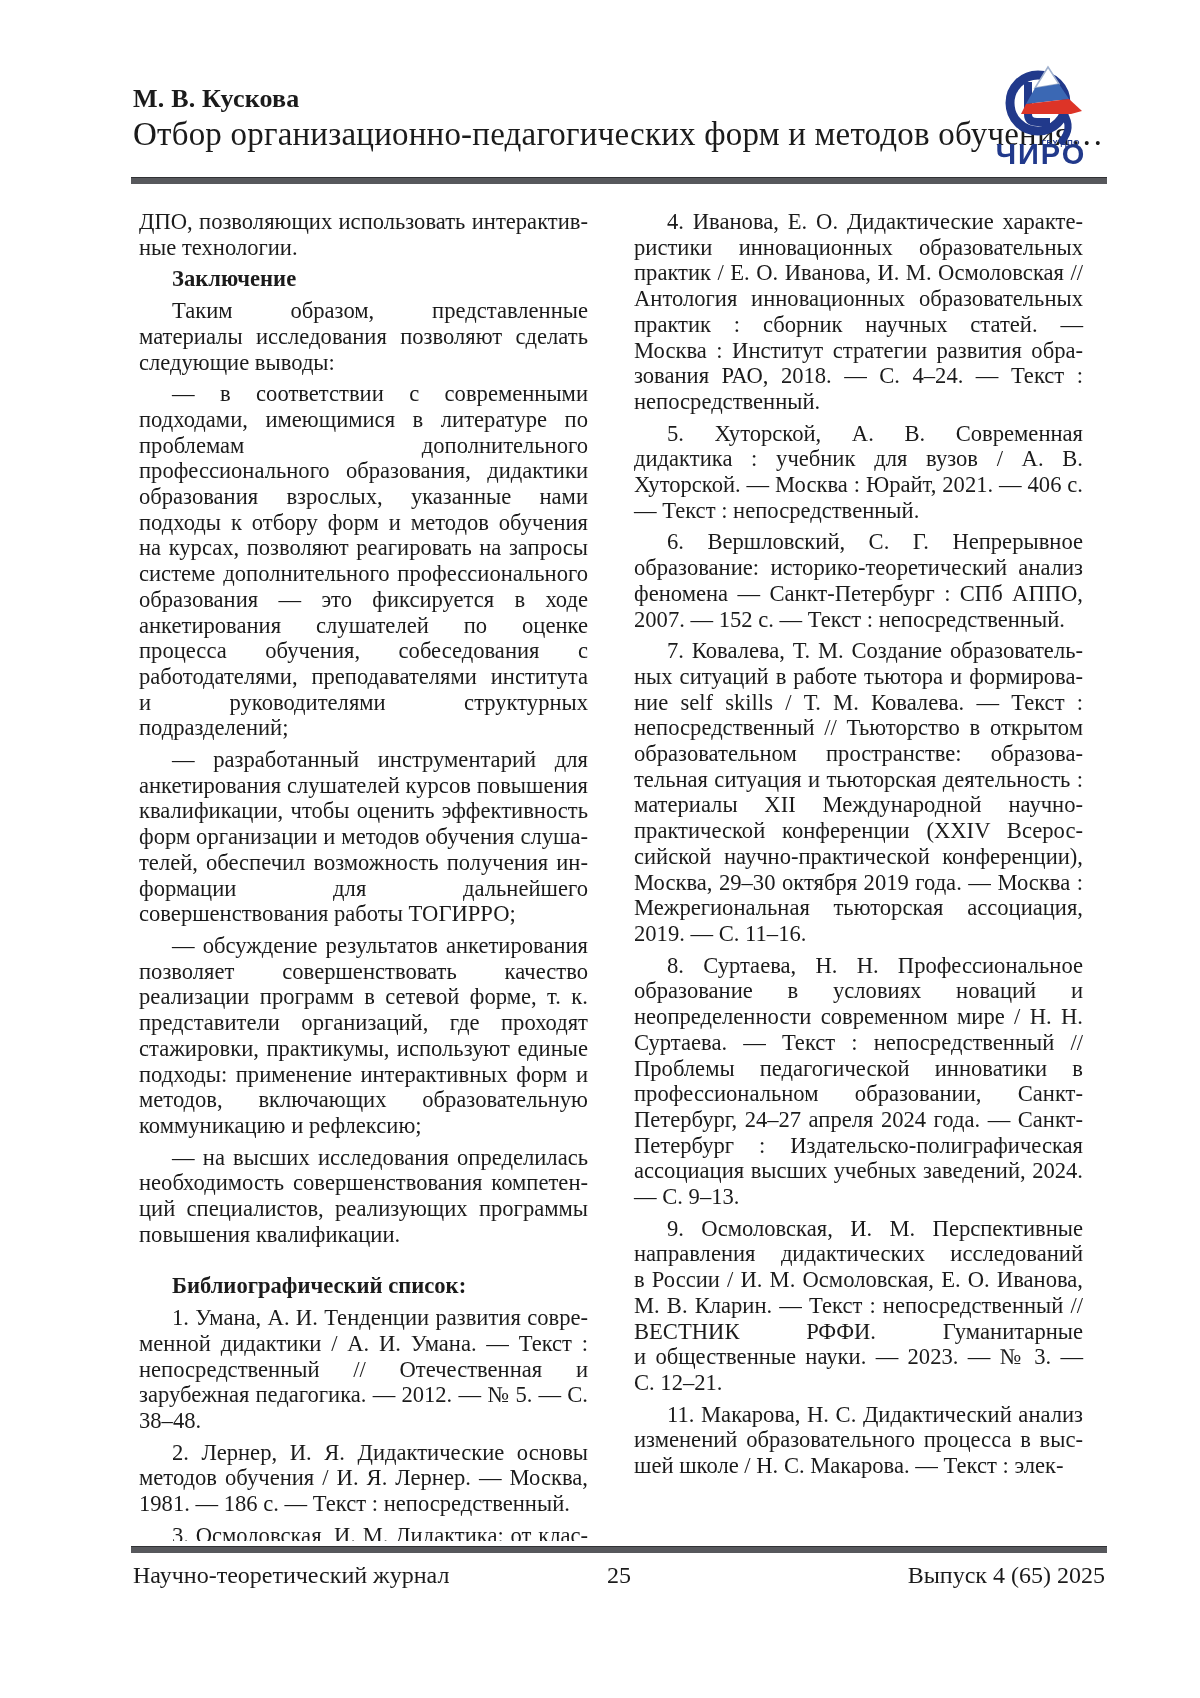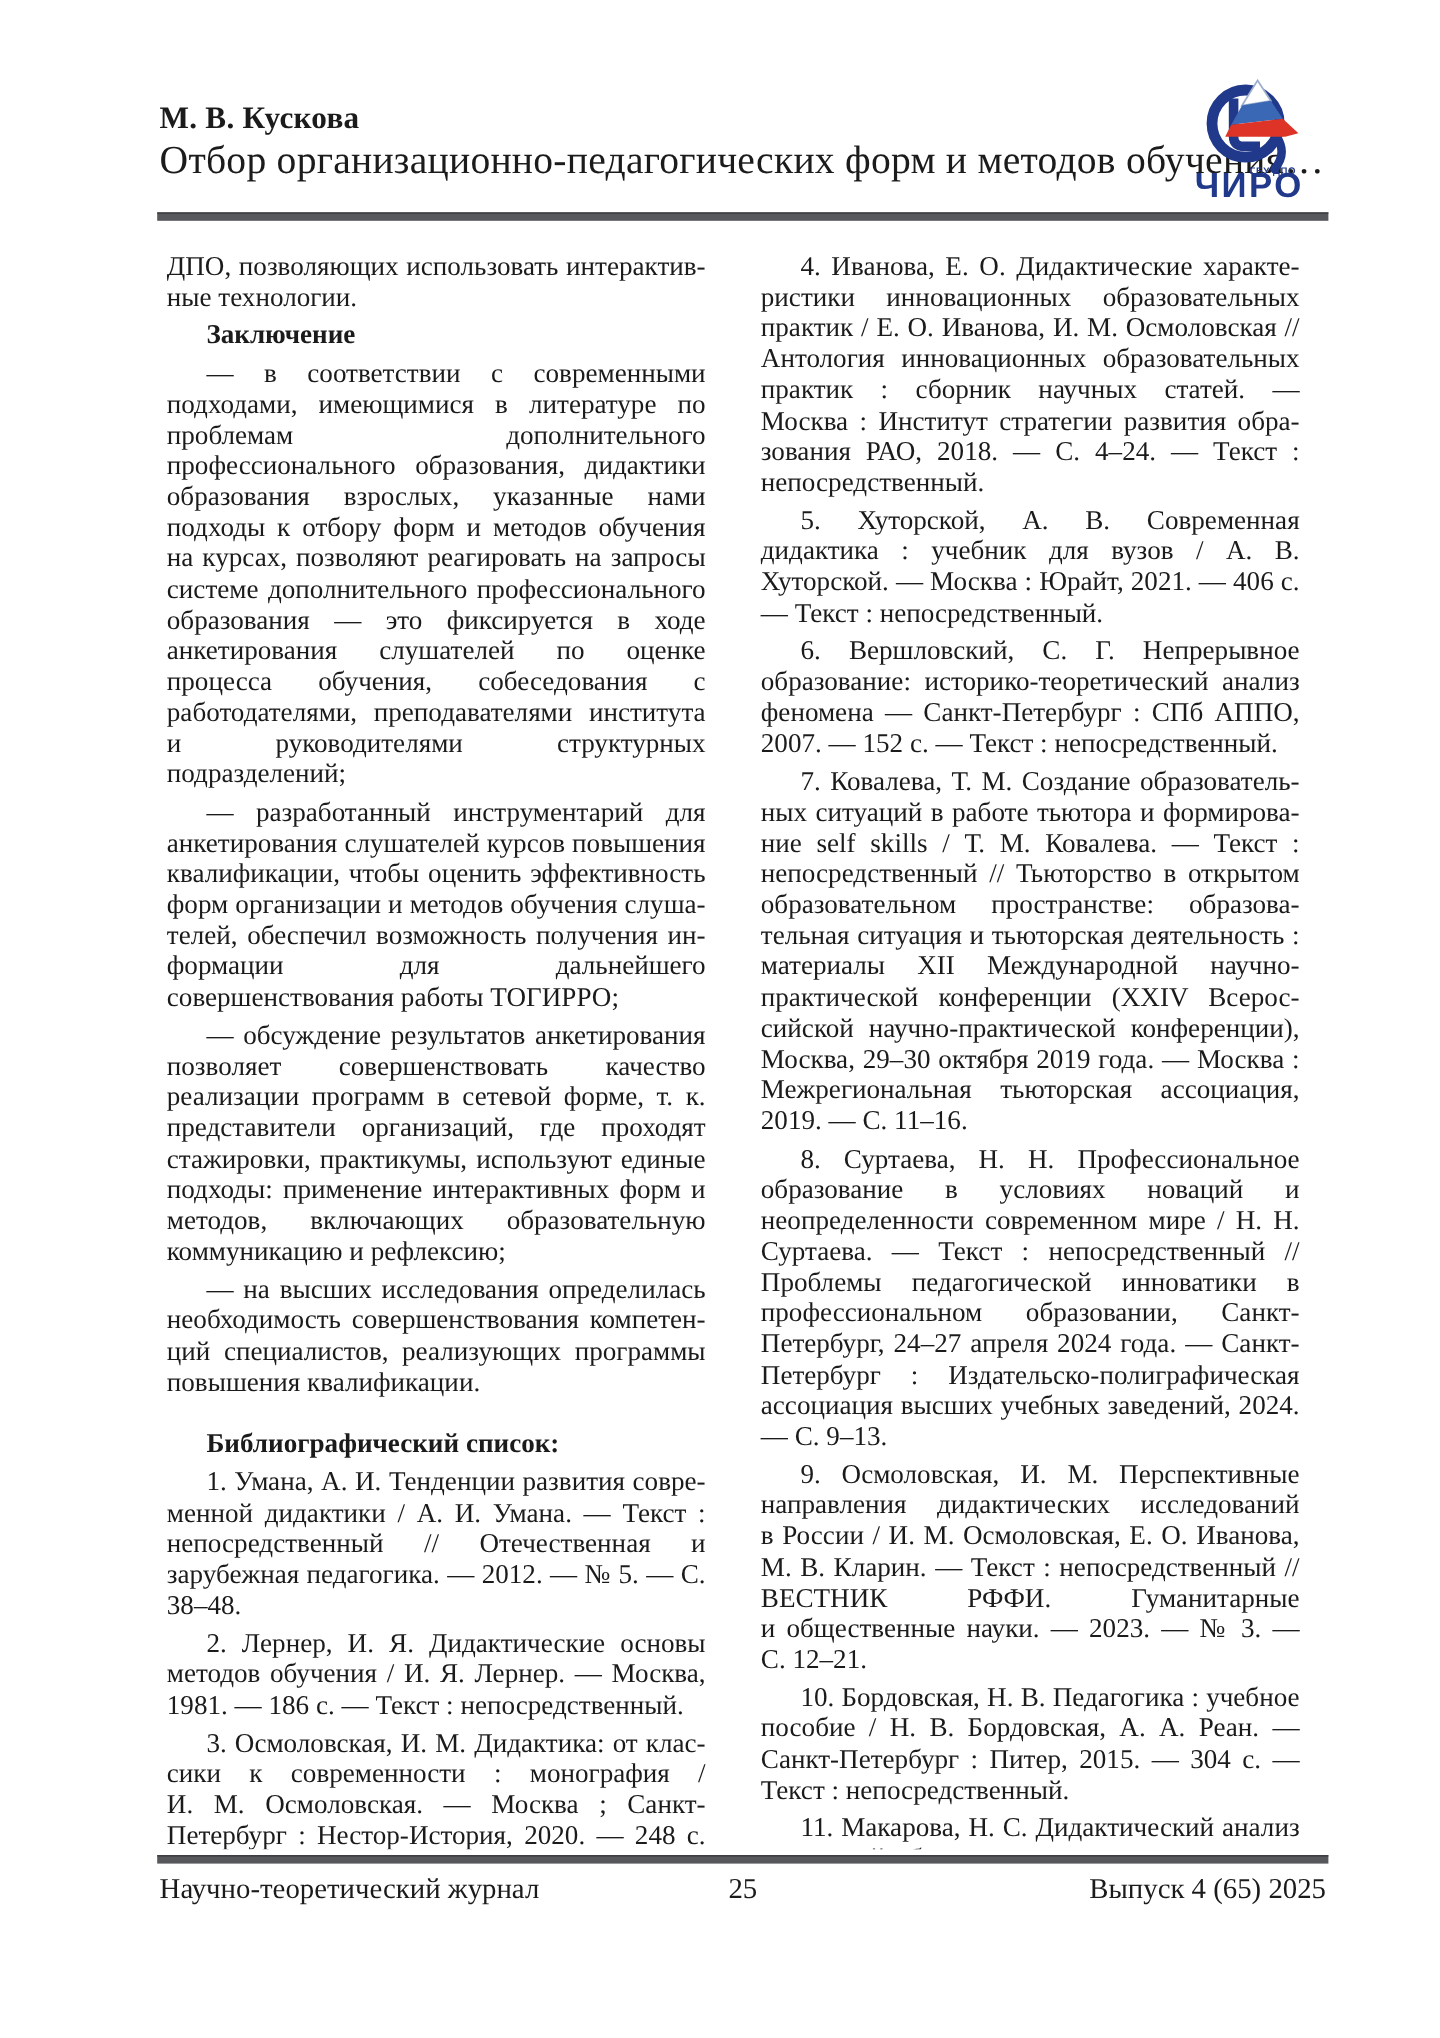--- a/index.html
+++ b/index.html
@@ -75,37 +75,37 @@
       <text x="91" y="110" text-anchor="middle" font-size="29" font-weight="bold" fill="#21398b" letter-spacing="2">ЧИРО</text>
     </svg>
   </div>
 
   <div class="rule rule-top"></div>
 
   <div class="columns">
     <div class="col" id="col-left">
         <p class="noind">ДПО, позволяющих использовать интерактив­ные технологии.</p>
         <p class="head">Заключение</p>
+        <p class="ind">Таким образом, представленные материалы исследования позволяют сделать следующие выводы:</p>
         <p class="ind">— в соответствии с современными подхода­ми, имеющимися в литературе по проблемам дополнительного профессионального образо­вания, дидактики образования взрослых, ука­занные нами подходы к отбору форм и методов обучения на курсах, позволяют реагировать на&nbsp;запросы системе дополнительного профес­сионального образования — это фиксируется в&nbsp;ходе анкетирования слушателей по оценке процесса обучения, собеседования с работода­телями, преподавателями института и руково­дителями структурных подразделений;</p>
         <p class="ind">— разработанный инструментарий для анке­тирования слушателей курсов повышения ква­лификации, чтобы оценить эффективность форм организации и методов обучения слуша­телей, обеспечил возможность получения ин­формации для дальнейшего совершенствования работы ТОГИРРО;</p>
         <p class="ind">— обсуждение результатов анкетирования позволяет совершенствовать качество реализа­ции программ в сетевой форме, т. к. представи­тели организаций, где проходят стажировки, практикумы, используют единые подходы: применение интерактивных форм и методов, включающих образовательную коммуникацию и&nbsp;рефлексию;</p>
         <p class="ind">— на высших исследования определилась необходимость совершенствования компетен­ций специалистов, реализующих программы повышения квалификации.</p>
         <p class="head gap">Библиографический список:</p>
         <p class="ind">1. Умана, А. И. Тенденции развития совре­менной дидактики / А. И. Умана. — Текст : непосредственный // Отечественная и зарубеж­ная педагогика. — 2012. — № 5. — С. 38–48.</p>
         <p class="ind">2. Лернер, И. Я. Дидактические основы ме­тодов обучения / И. Я. Лернер. — Москва, 1981. — 186 с. — Текст : непосредственный.</p>
         <p class="ind">3. Осмоловская, И. М. Дидактика: от клас­сики к современности : монография / И.&nbsp;М.&nbsp;Осмоловская. — Москва ; Санкт-Петербург : Нестор-История, 2020. — 248 с. — Текст : непосредственный.</p>
       </div>
     <div class="col" id="col-right">
         <p class="ind">4. Иванова, Е. О. Дидактические характе­ристики инновационных образовательных практик / Е. О. Иванова, И. М. Осмоловская // Антология инновационных образовательных практик : сборник научных статей. — Москва&nbsp;: Институт стратегии развития обра­зования РАО, 2018. — С. 4–24. — Текст : непосредственный.</p>
         <p class="ind">5. Хуторской, А. В. Современная дидактика : учебник для вузов / А. В. Хуторской. — Москва&nbsp;: Юрайт, 2021. — 406 с. — Текст : непосредственный.</p>
         <p class="ind">6. Вершловский, С. Г. Непрерывное образо­вание: историко-теоретический анализ феноме­на — Санкт-Петербург : СПб АППО, 2007. — 152 с. — Текст : непосредственный.</p>
         <p class="ind">7. Ковалева, Т. М. Создание образователь­ных ситуаций в работе тьютора и формирова­ние self skills / Т. М. Ковалева. — Текст : непосредственный // Тьюторство в открытом образовательном пространстве: образова­тельная ситуация и тьюторская деятельность : материалы XII Международной научно-практической конференции (XXIV Всерос­сийской научно-практической конференции), Москва, 29–30 октября 2019 года. — Москва : Межрегиональная тьюторская ассоциация, 2019. — С. 11–16.</p>
         <p class="ind">8. Суртаева, Н. Н. Профессиональное обра­зование в условиях новаций и неопределенно­сти современном мире / Н. Н. Суртаева. — Текст : непосредственный // Проблемы педаго­гической инноватики в профессиональном об­разовании, Санкт-Петербург, 24–27 апреля 2024 года. — Санкт-Петербург : Издательско-полиграфическая ассоциация высших учебных заведений, 2024. — С. 9–13.</p>
         <p class="ind">9. Осмоловская, И. М. Перспективные направления дидактических исследований в&nbsp;России / И. М. Осмоловская, Е. О. Иванова, М.&nbsp;В. Кларин. — Текст : непосредствен­ный // ВЕСТНИК РФФИ. Гуманитарные и&nbsp;общественные науки. — 2023. — № 3. — С.&nbsp;12–21.</p>
-        <p class="ind">10. Бордовская, Н. В. Педагогика : учебное пособие / Н. В. Бордовская, А. А. Реан. — Санкт-Петербург : Питер, 2015. — 304 с. — Текст : непосредственный.</p>
         <p class="ind">11. Макарова, Н. С. Дидактический анализ изменений образовательного процесса в выс­шей школе / Н. С. Макарова. — Текст : элек-</p>
       </div>
   </div>
 
   <div class="rule rule-bottom"></div>
 
   <div class="footer">
     <span class="f-left">Научно-теоретический журнал</span>
     <span class="f-center">25</span>
     <span class="f-right">Выпуск 4 (65) 2025</span>

